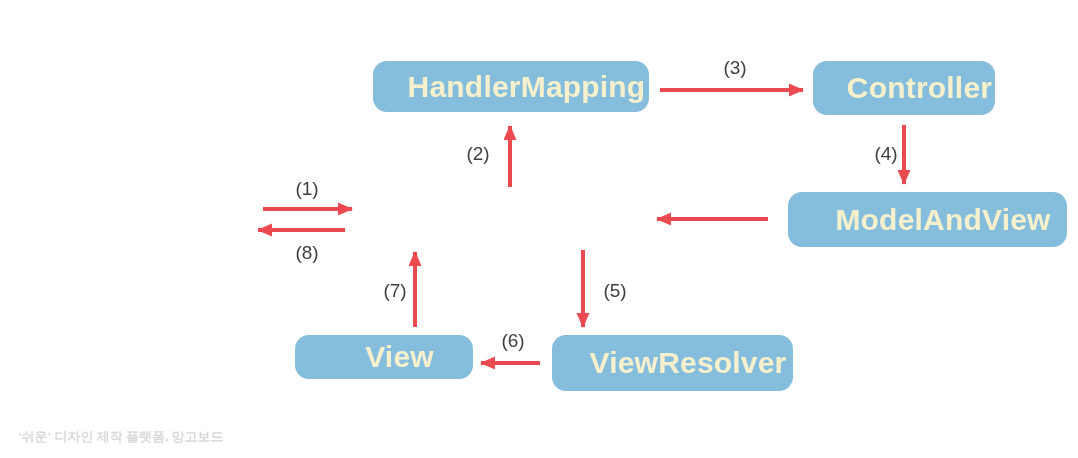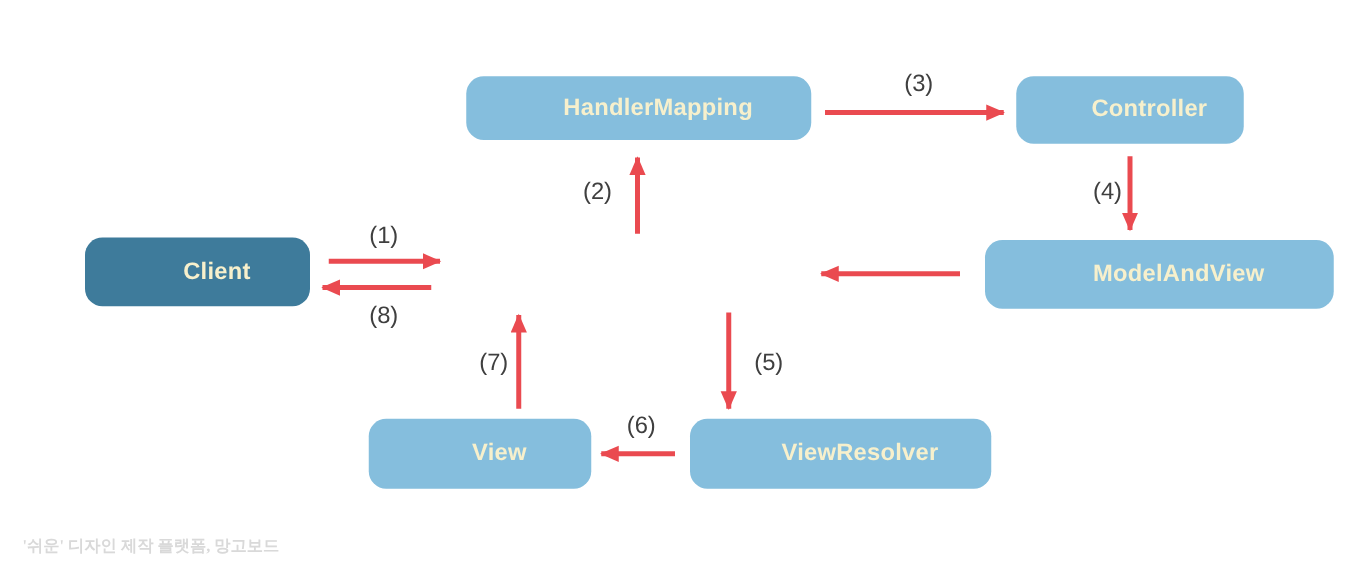--- a/index.html
+++ b/index.html
@@ -30,21 +30,21 @@
   }
   .arrowhead-path{fill:var(--arrow);}
   .node{
     position:absolute;
     display:flex;
     align-items:center;
     justify-content:center;
     border-radius:14px;
     color:var(--box-text);
     font-weight:bold;
-    font-size:19px;
+    font-size:30px;
     letter-spacing:0.2px;
     padding-left:31px;
   }
   .node.light{background:var(--light-box);}
   .node.dark{background:var(--dark-box);}
   .edge-label{
     position:absolute;
     transform:translate(-50%,-50%);
     font-size:19px;
     color:var(--edge-label);
@@ -81,26 +81,25 @@
     <line class="arrow" x1="768" y1="219" x2="657" y2="219" marker-end="url(#ah)"></line>
     <line class="arrow" x1="583" y1="250" x2="583" y2="327" marker-end="url(#ah)"></line>
     <line class="arrow" x1="540" y1="363" x2="481" y2="363" marker-end="url(#ah)"></line>
     <line class="arrow" x1="415" y1="327" x2="415" y2="252" marker-end="url(#ah)"></line>
   </svg>
 
   <div class="node light" style="left:373px;top:61px;width:276px;height:51px;">HandlerMapping</div>
 
   <div class="node light" style="left:813px;top:61px;width:182px;height:54px;">Controller</div>
 
-  <div class="node dark" style="left:68px;top:190px;width:180px;height:55px;">Client</div>
 
 
   <div class="node light" style="left:788px;top:192px;width:279px;height:55px;">ModelAndView</div>
 
-  <div class="node light" style="left:295px;top:335px;width:178px;height:56px;">View</div>
+  <div class="node light" style="left:295px;top:335px;width:178px;height:44px;">View</div>
 
   <div class="node light" style="left:552px;top:335px;width:241px;height:56px;">ViewResolver</div>
 
   <div class="edge-label" style="left:307px;top:189px;">(1)</div>
   <div class="edge-label" style="left:478px;top:154px;">(2)</div>
   <div class="edge-label" style="left:735px;top:68px;">(3)</div>
   <div class="edge-label" style="left:886px;top:154px;">(4)</div>
   <div class="edge-label" style="left:615px;top:291px;">(5)</div>
   <div class="edge-label" style="left:513px;top:341px;">(6)</div>
   <div class="edge-label" style="left:395px;top:291px;">(7)</div>

